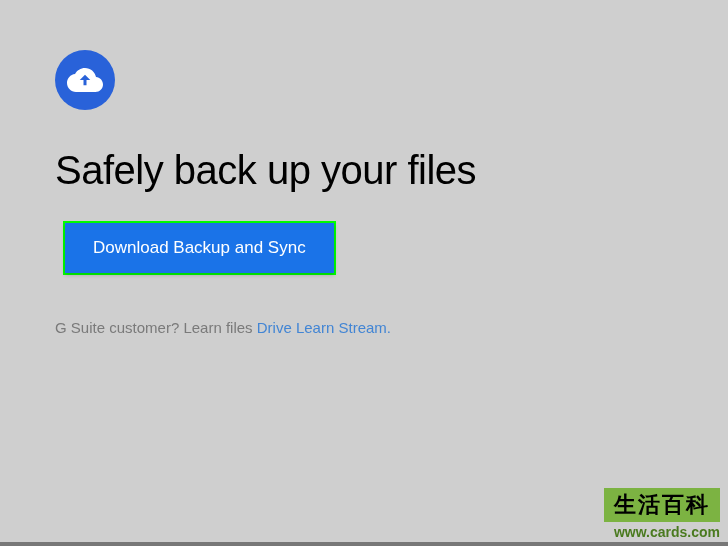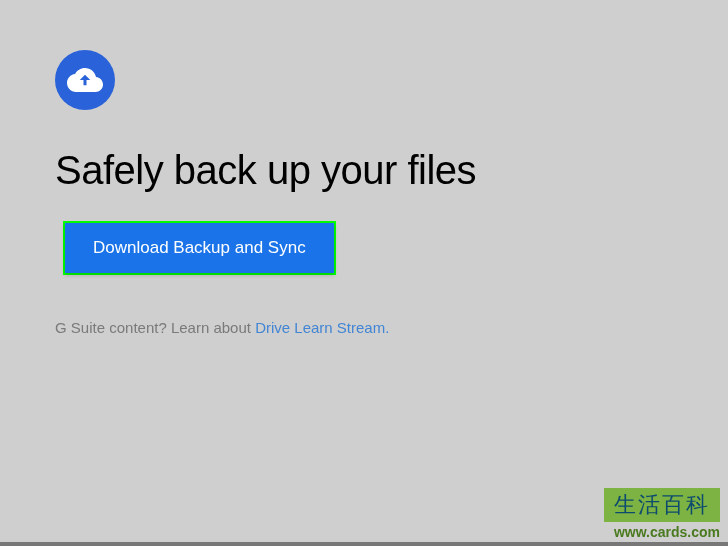--- a/index.html
+++ b/index.html
@@ -71,23 +71,23 @@
       margin-top: 44px;
     }
     .watermark {
       position: absolute;
       right: 8px;
       bottom: 6px;
       text-align: right;
     }
     .watermark-top {
       background: #7cb342;
-      color: #0c4a6e;
+      color: #000000;
       font-size: 22px;
-      font-weight: normal;
+      font-weight: bold;
       padding: 2px 10px;
       display: inline-block;
       letter-spacing: 2px;
     }
     .watermark-url {
       color: #4a7a1f;
       font-size: 14px;
       font-weight: bold;
       margin-top: 2px;
     }
@@ -112,21 +112,21 @@
   </div>
 
   <h1 class="heading">Safely back up your files</h1>
 
 
   <div class="highlight-box">
     <button class="download-btn">Download Backup and Sync</button>
   </div>
 
   <p class="footer-text">
-    <span>G Suite content? Learn about </span><a class="link" href="#">Drive Learn Stream.</a>
+    <span>G Suite customer? Learn files </span><a class="link" href="#">Drive Learn Stream.</a>
   </p>
 </div>
 
 <div class="watermark">
   <div class="watermark-top">生活百科</div>
   <div class="watermark-url">www.cards.com</div>
 </div>
 
 <div class="bottom-bar"></div>
 

